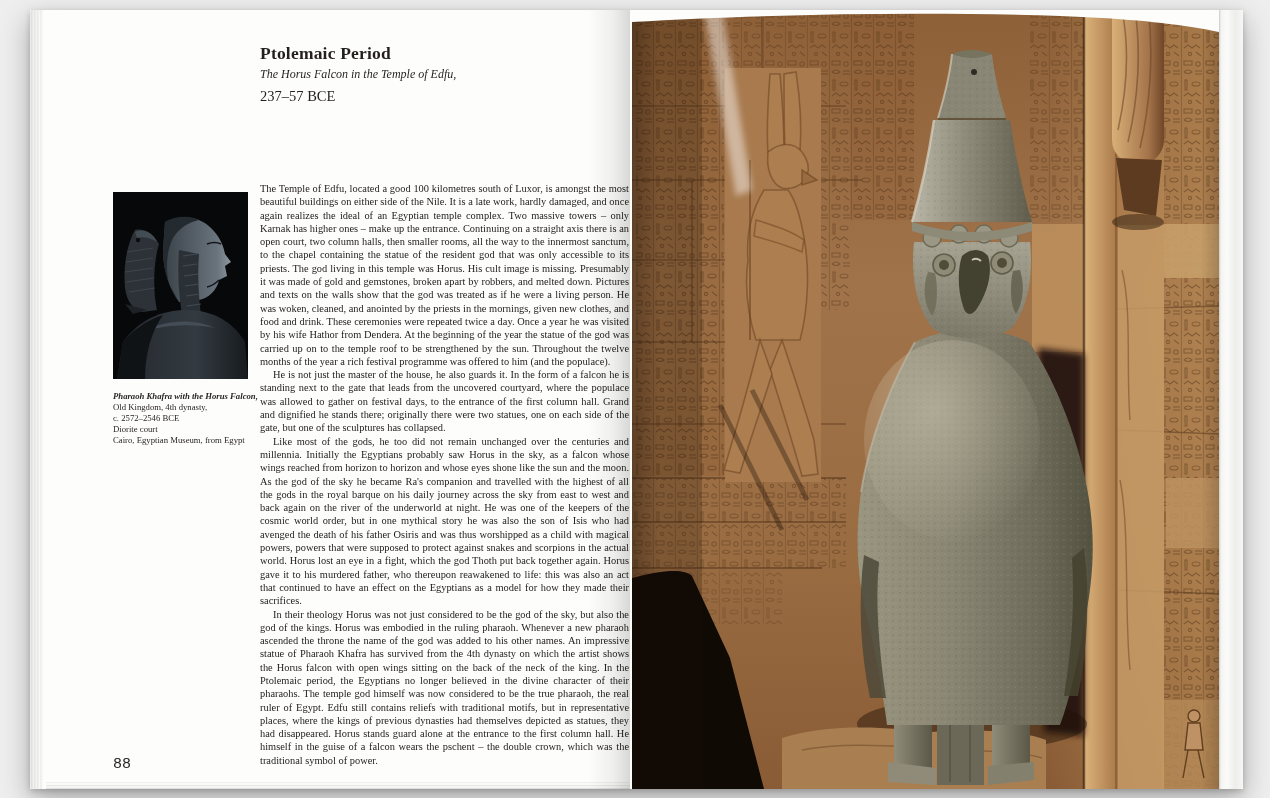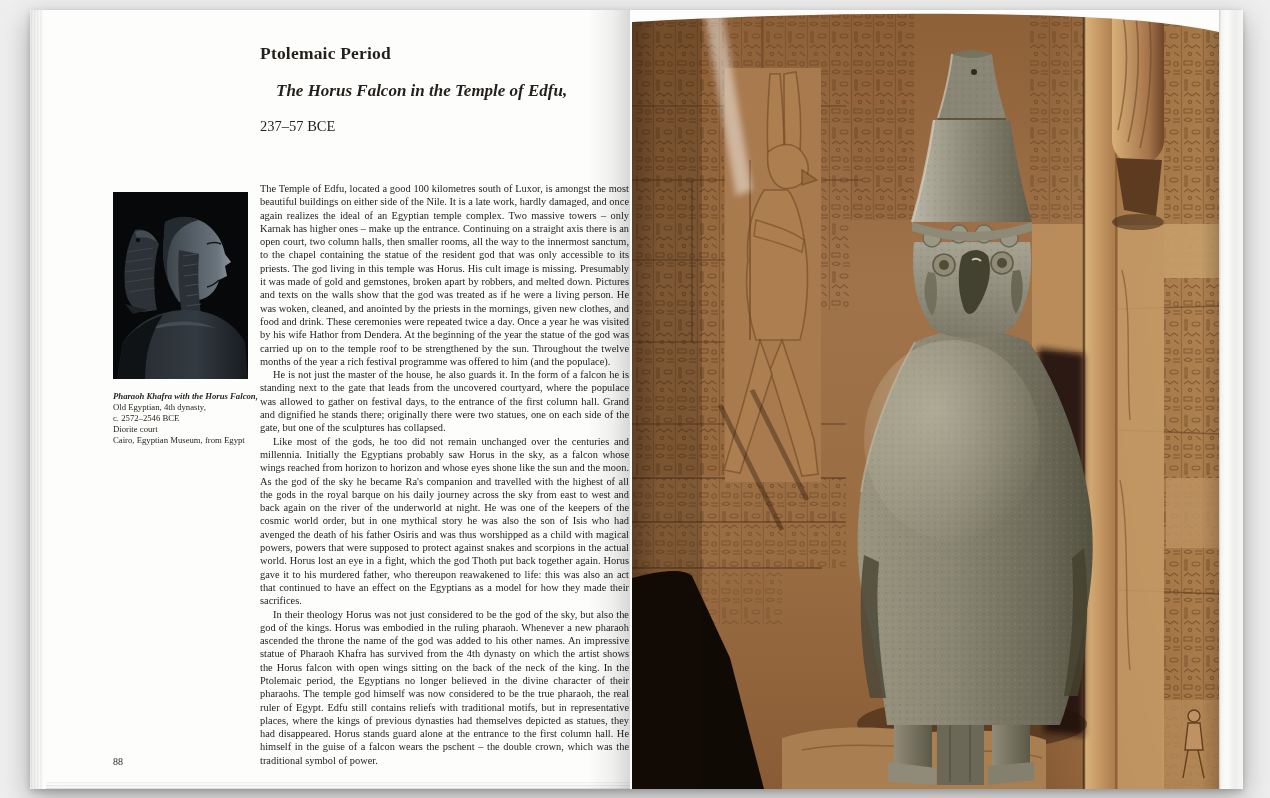--- a/index.html
+++ b/index.html
@@ -12,34 +12,34 @@
      background:linear-gradient(90deg,#f2f2f1 0,#d9d9d7 2px,#f7f7f6 3px,#e0e0de 5px,#f9f9f8 6px,
                 #e4e4e2 8px,#fbfbfa 9px,#ececea 11px,#fdfdfb 13px);border-radius:2px 0 0 2px;}
   .edge-bottom{position:absolute;left:16px;bottom:0;width:584px;height:9px;
      background:linear-gradient(0deg,#dededc 0 1px,#f6f6f5 1px 3px,#e7e7e5 3px 4px,#fafaf9 4px 6px,
                 #efefee 6px 7px,#fdfdfb 7px);}
   .page-left{position:absolute;left:16px;top:0;width:584px;height:779px;}
   .gutter-left{position:absolute;right:0;top:0;width:42px;height:100%;
      background:linear-gradient(to right,rgba(0,0,0,0),rgba(0,0,0,.06) 60%,rgba(0,0,0,.15));}
   .header{position:absolute;left:214px;top:33px;width:360px;}
   .header h1{margin:0;font-size:17.5px;line-height:21px;font-weight:bold;letter-spacing:.2px;}
-  .header h2{margin:16px;font-size:17px;line-height:21px;font-weight:bold;font-style:italic;}
+  .header h2{margin:0;font-size:12px;line-height:21px;font-weight:normal;font-style:italic;}
   .header .dates{margin-top:2px;font-size:14.5px;line-height:18px;}
   .thumb{position:absolute;left:67px;top:182px;width:135px;height:187px;}
   .thumb svg{display:block;}
   .cap{position:absolute;font-size:8.7px;line-height:11px;color:#2a2622;}
   .cap .bi{font-weight:bold;font-style:italic;}
   .thumb-cap{left:67px;top:381px;width:165px;}
   .art-cap{left:67px;top:664px;width:160px;}
   .cap .rest{margin-left:3px;}
   .body-text{position:absolute;left:214px;top:172px;width:369px;font-size:10.4px;
              line-height:13.3px;text-align:justify;color:#1f1c19;}
   .body-text p{margin:0;}
   .body-text p + p{text-indent:13px;}
-  .pagenum{position:absolute;left:67px;top:746px;font-size:10px;color:#2a2622;}
+  .pagenum{position:absolute;left:67px;top:746px;font-size:15px;color:#2a2622;font-family:Liberation Mono, monospace;}
   
   .page-right{position:absolute;left:602px;top:0;width:587px;height:779px;overflow:hidden;}
   .page-right svg{display:block;}
   .photo-shade-left{position:absolute;left:0;top:0;width:26px;height:100%;
      background:linear-gradient(to right,rgba(20,10,4,.30),rgba(20,10,4,0));}
   .photo-shade-right{position:absolute;right:0;top:0;width:18px;height:100%;
      background:linear-gradient(to left,rgba(20,10,4,.18),rgba(20,10,4,0));}
   .photo-top-curve{position:absolute;left:0;top:0;width:587px;height:26px;}
   .edge-right{position:absolute;right:0;top:0;width:24px;height:100%;border-radius:0 2px 2px 0;
      background:linear-gradient(90deg,#c9c9c7 0,#f4f4f3 2px,#fbfbfa 8px,#ededeb 16px,#f6f6f5 24px);}
@@ -91,21 +91,21 @@
           <path d="M106,88 q-6,6 -12,7" stroke="#11151a" stroke-width="1.4" fill="none"></path>
 
           <path d="M10,150 C26,128 48,118 74,118 C100,118 120,130 132,150 L135,187 L4,187 Z" fill="url(#kbody)"></path>
           <path d="M30,140 C50,128 80,126 102,136 C82,132 54,132 30,140 Z" fill="#4a545c" opacity=".8"></path>
           <path d="M10,150 C20,138 34,128 50,123 C38,140 32,162 32,187 L4,187 Z" fill="#101316"></path>
         </svg>
       </div>
 
       <div class="cap thumb-cap">
         <span class="bi">Pharaoh Khafra with the Horus Falcon,</span><br>
-        <span>Old Egyptian, 4th dynasty,</span><br>
+        <span>Old Kingdom, 4th dynasty,</span><br>
         <span>c. 2572–2546 BCE</span><br>
         <span>Diorite court</span><br>
         <span>Cairo, Egyptian Museum, from Egypt</span>
       </div>
 
       <div class="body-text">
         <p>The Temple of Edfu, located a good 100 kilometres south of Luxor, is amongst the most beautiful buildings on either side of the Nile. It is a late work, hardly damaged, and once again realizes the ideal of an Egyptian temple complex. Two massive towers – only Karnak has higher ones – make up the entrance. Continuing on a straight axis there is an open court, two column halls, then smaller rooms, all the way to the innermost sanctum, to the chapel containing the statue of the resident god that was only accessible to its priests. The god living in this temple was Horus. His cult image is missing. Presumably it was made of gold and gemstones, broken apart by robbers, and melted down. Pictures and texts on the walls show that the god was treated as if he were a living person. He was woken, cleaned, and anointed by the priests in the mornings, given new clothes, and food and drink. These ceremonies were repeated twice a day. Once a year he was visited by his wife Hathor from Dendera. At the beginning of the year the statue of the god was carried up on to the temple roof to be strengthened by the sun. Throughout the twelve months of the year a rich festival programme was offered to him (and the populace).</p>
         <p>He is not just the master of the house, he also guards it. In the form of a falcon he is standing next to the gate that leads from the uncovered courtyard, where the populace was allowed to gather on festival days, to the entrance of the first column hall. Grand and dignified he stands there; originally there were two statues, one on each side of the gate, but one of the sculptures has collapsed.</p>
         <p>Like most of the gods, he too did not remain unchanged over the centuries and millennia. Initially the Egyptians probably saw Horus in the sky, as a falcon whose wings reached from horizon to horizon and whose eyes shone like the sun and the moon. As the god of the sky he became Ra's companion and travelled with the highest of all the gods in the royal barque on his daily journey across the sky from east to west and back again on the river of the underworld at night. He was one of the keepers of the cosmic world order, but in one mythical story he was also the son of Isis who had avenged the death of his father Osiris and was thus worshipped as a child with magical powers, powers that were supposed to protect against snakes and scorpions in the actual world. Horus lost an eye in a fight, which the god Thoth put back together again. Horus gave it to his murdered father, who thereupon reawakened to life: this was also an act that continued to have an effect on the Egyptians as a model for how they made their sacrifices.</p>
         <p>In their theology Horus was not just considered to be the god of the sky, but also the god of the kings. Horus was embodied in the ruling pharaoh. Whenever a new pharaoh ascended the throne the name of the god was added to his other names. An impressive statue of Pharaoh Khafra has survived from the 4th dynasty on which the artist shows the Horus falcon with open wings sitting on the back of the neck of the king. In the Ptolemaic period, the Egyptians no longer believed in the divine character of their pharaohs. The temple god himself was now considered to be the true pharaoh, the real ruler of Egypt. Edfu still contains reliefs with traditional motifs, but in representative places, where the kings of previous dynasties had themselves depicted as statues, they had disappeared. Horus stands guard alone at the entrance to the first column hall. He himself in the guise of a falcon wears the pschent – the double crown, which was the traditional symbol of power.</p>

